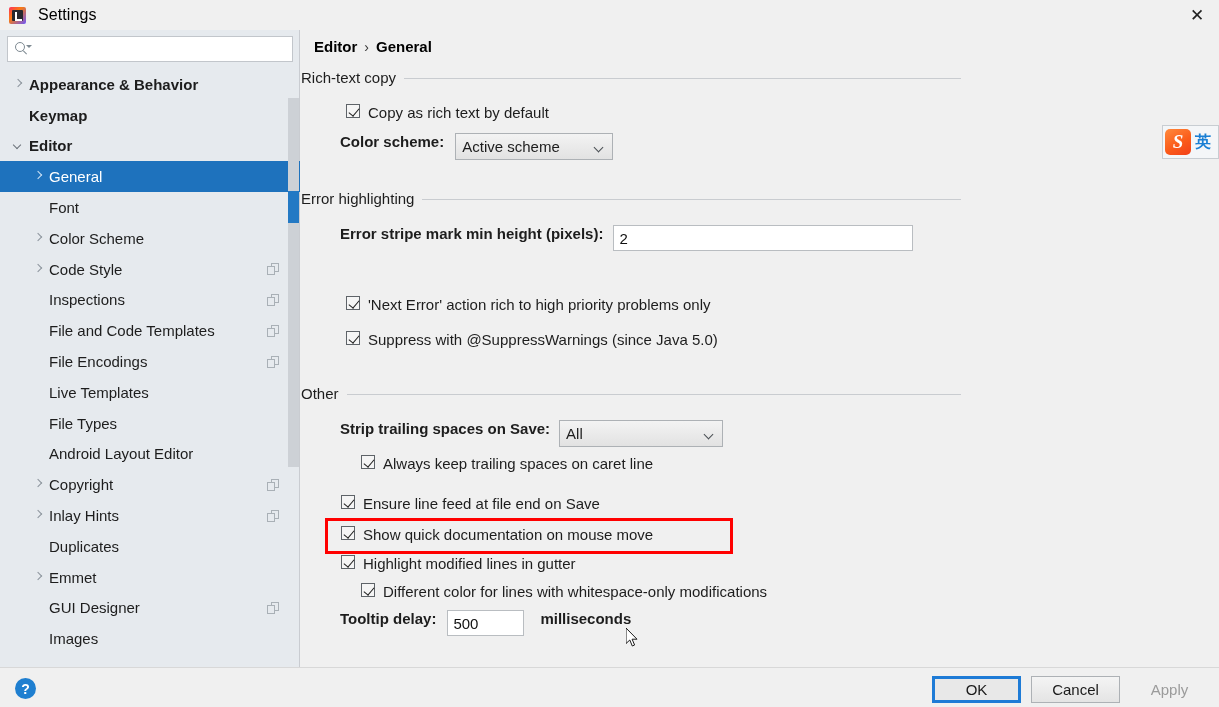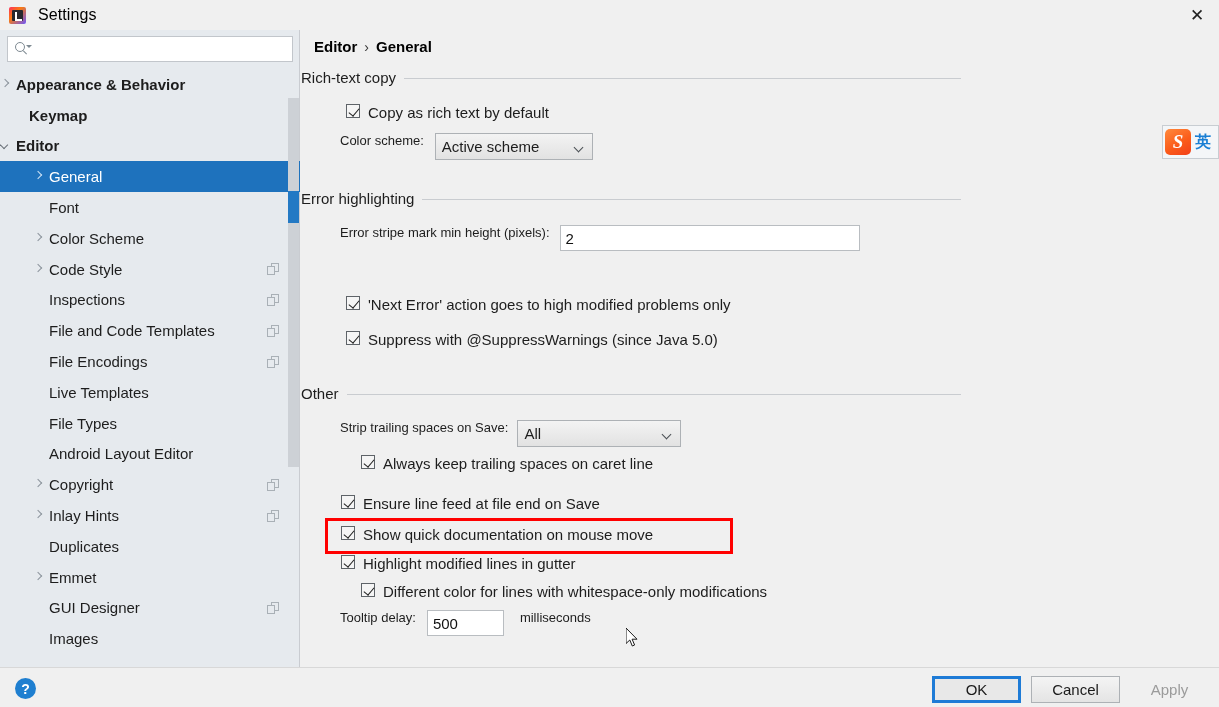--- a/index.html
+++ b/index.html
@@ -175,21 +175,21 @@
     background: #e6eaee;
   }
   .copy-icon .front {
     position: absolute; left: 0; bottom: 0;
     width: 8px; height: 9px;
     border: 1px solid #a9b0b6;
     background: #e6eaee;
   }
 
   
-  .d0 { }
+  .d0 { padding-left: 13px; }
   .d1 { padding-left: 33px; }
   .d0 .lbl, .d1 .lbl { margin-left: 5px; }
   .d0.noarrow { padding-left: 29px; }
   .d1.noarrow { padding-left: 49px; }
   .d0.noarrow .lbl, .d1.noarrow .lbl { margin-left: 0; }
 
   
   .side-scroll-track {
     position: absolute; left: 288px; top: 38px;
     width: 11px; height: 400px;
@@ -255,21 +255,21 @@
     transform: rotate(40deg);
   }
   .cb-label {
     margin-left: 8px;
     font-size: 15px;
     color: #1d1d1d;
     white-space: nowrap;
   }
 
   .field-label {
-    font-size: 13px; color: #1d1d1d; white-space: nowrap;
+    font-size: 15px; color: #1d1d1d; white-space: nowrap; font-weight: bold;
   }
   .text-input {
     border: 1px solid #b9bdc1;
     background: #ffffff;
     height: 26px;
     font-family: "Liberation Sans", sans-serif;
     font-size: 15px;
     color: #111;
     padding: 0 5px;
     outline: none;
@@ -531,21 +531,21 @@
     </div>
 
     <div class="row" style="left:39px; top:195px;">
       <span class="field-label">Error stripe mark min height (pixels):</span>
       <input class="text-input" style="width: 300px; margin-left: 10px;" type="text" value="2">
     </div>
 
 
     <div class="row" style="left:45px; top:266px;">
       <span class="cb checked"></span>
-      <span class="cb-label">'Next Error' action goes to high modified problems only</span>
+      <span class="cb-label">'Next Error' action rich to high priority problems only</span>
     </div>
 
     <div class="row" style="left:45px; top:301px;">
       <span class="cb checked"></span>
       <span class="cb-label">Suppress with @SuppressWarnings (since Java 5.0)</span>
     </div>
 
     <div class="section" style="top:355px;">
       <div class="section-head">
         <span>Other</span>

